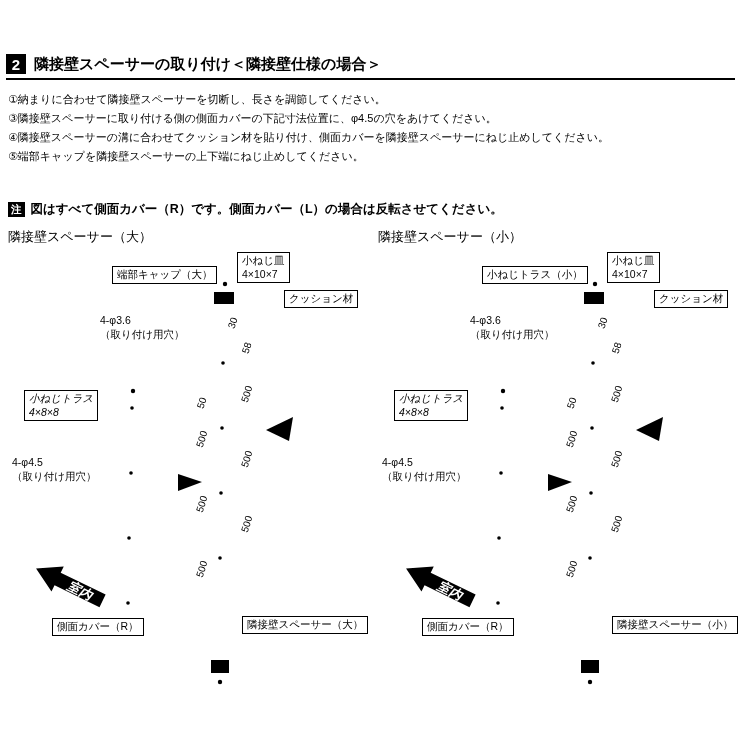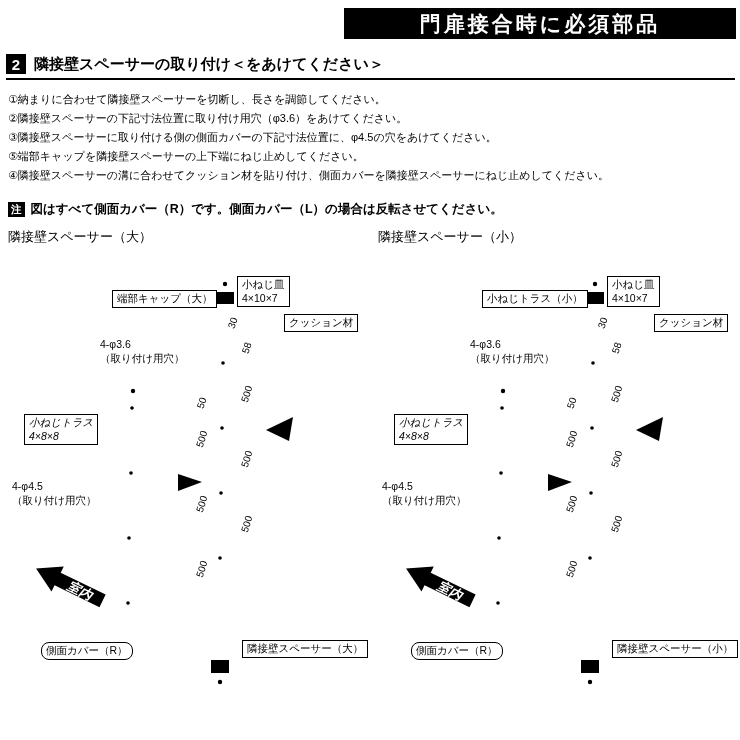--- a/index.html
+++ b/index.html
@@ -31,29 +31,29 @@
   
   .panels{position:absolute;left:0;top:228px;width:740px;display:flex;}
   .panel{position:relative;width:370px;height:505px;}
   .panel-title{font-size:13px;margin:0 0 2px 8px;height:18px;}
   .fig{position:relative;width:370px;height:482px;}
   .fig-svg{position:absolute;left:0;top:0;}
   .dim{font-size:10px;fill:#000;}
   .indoor-txt{font-size:13px;font-weight:bold;font-style:italic;fill:#fff;}
 
   
-  .lbl{position:absolute;font-size:10.5px;line-height:1.3;background:#fff;white-space:nowrap;z-index:2;margin-top:24px;}
+  .lbl{position:absolute;font-size:10.5px;line-height:1.3;background:#fff;white-space:nowrap;z-index:2;}
   .boxed{border:1px solid #000;padding:1px 4px;}
   .lbl-endcap{left:112px;top:18px;}
   .lbl-screwflat{left:237px;top:4px;}
   .lbl-cushion{left:284px;top:42px;}
   .lbl-holes36{left:100px;top:66px;background:transparent;}
   .lbl-screwtruss{left:24px;top:142px;font-style:italic;}
   .lbl-holes45{left:12px;top:208px;background:transparent;}
-  .lbl-sidecover{left:41px;top:370px;border-radius:8px;}
+  .lbl-sidecover{left:52px;top:370px;}
   .lbl-spacerlbl{left:242px;top:368px;}
 </style>
 </head>
 <body>
 
 <svg width="0" height="0" style="position:absolute" aria-hidden="true">
   <defs>
     <symbol id="figsym" viewBox="0 0 370 482">
 
       <path d="M217,52 L213,412 M221,52 L217,412 M227,52 L223,412 M231,52 L227,412 M217,52 L231,52 M213,412 L227,412"></path>
@@ -90,35 +90,31 @@
         <polygon class="solid" points="-40,0 -16,-14 -16,-7 34,-7 34,7 -16,7 -16,14"></polygon>
       </g>
 
       <path d="M210,30 L221,46 M240,32 L227,37 M292,52 L288,62 M172,84 L216,108 M96,152 L130,145 M86,226 L125,233 M125,387 L131,420 M242,380 L230,400"></path>
     </symbol>
   </defs>
 </svg>
 
 <div class="page">
 
-  <div class="banner">
-    <span>門扉接合時に必須部品</span>
-  </div>
 
   <div class="sec">
     <div class="sec-num">2</div>
-    <div class="sec-title">隣接壁スペーサーの取り付け＜をあけてください＞</div>
+    <div class="sec-title">隣接壁スペーサーの取り付け＜隣接壁仕様の場合＞</div>
   </div>
 
   <ul class="instr">
     <li>①納まりに合わせて隣接壁スペーサーを切断し、長さを調節してください。</li>
-    <li>②隣接壁スペーサーの下記寸法位置に取り付け用穴（φ3.6）をあけてください。</li>
     <li>③隣接壁スペーサーに取り付ける側の側面カバーの下記寸法位置に、φ4.5の穴をあけてください。</li>
+    <li>④隣接壁スペーサーの溝に合わせてクッション材を貼り付け、側面カバーを隣接壁スペーサーにねじ止めしてください。</li>
     <li>⑤端部キャップを隣接壁スペーサーの上下端にねじ止めしてください。</li>
-    <li>④隣接壁スペーサーの溝に合わせてクッション材を貼り付け、側面カバーを隣接壁スペーサーにねじ止めしてください。</li>
   </ul>
 
   <div class="note">
     <span class="note-badge">注</span>
     <span>図はすべて側面カバー（R）です。側面カバー（L）の場合は反転させてください。</span>
   </div>
 
   <div class="panels">
 
     <div class="panel">

